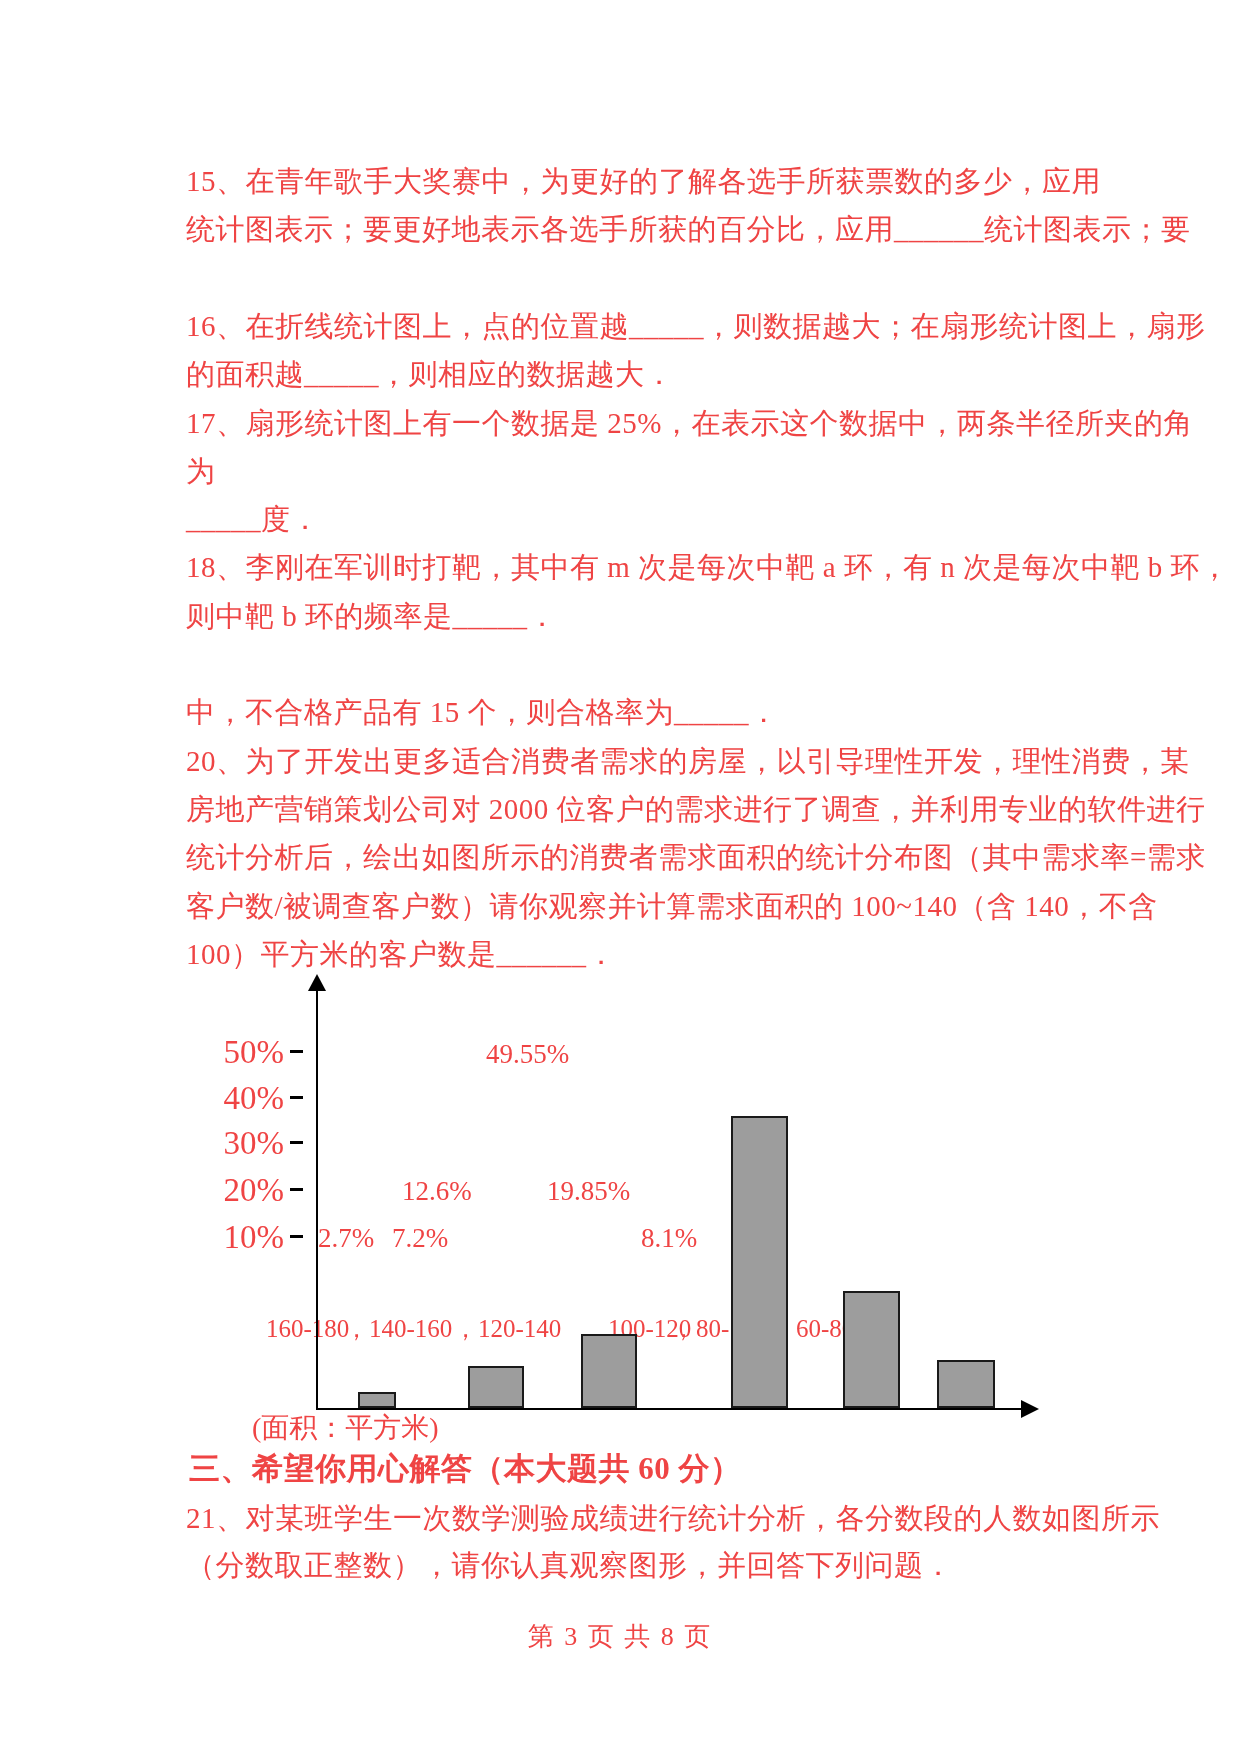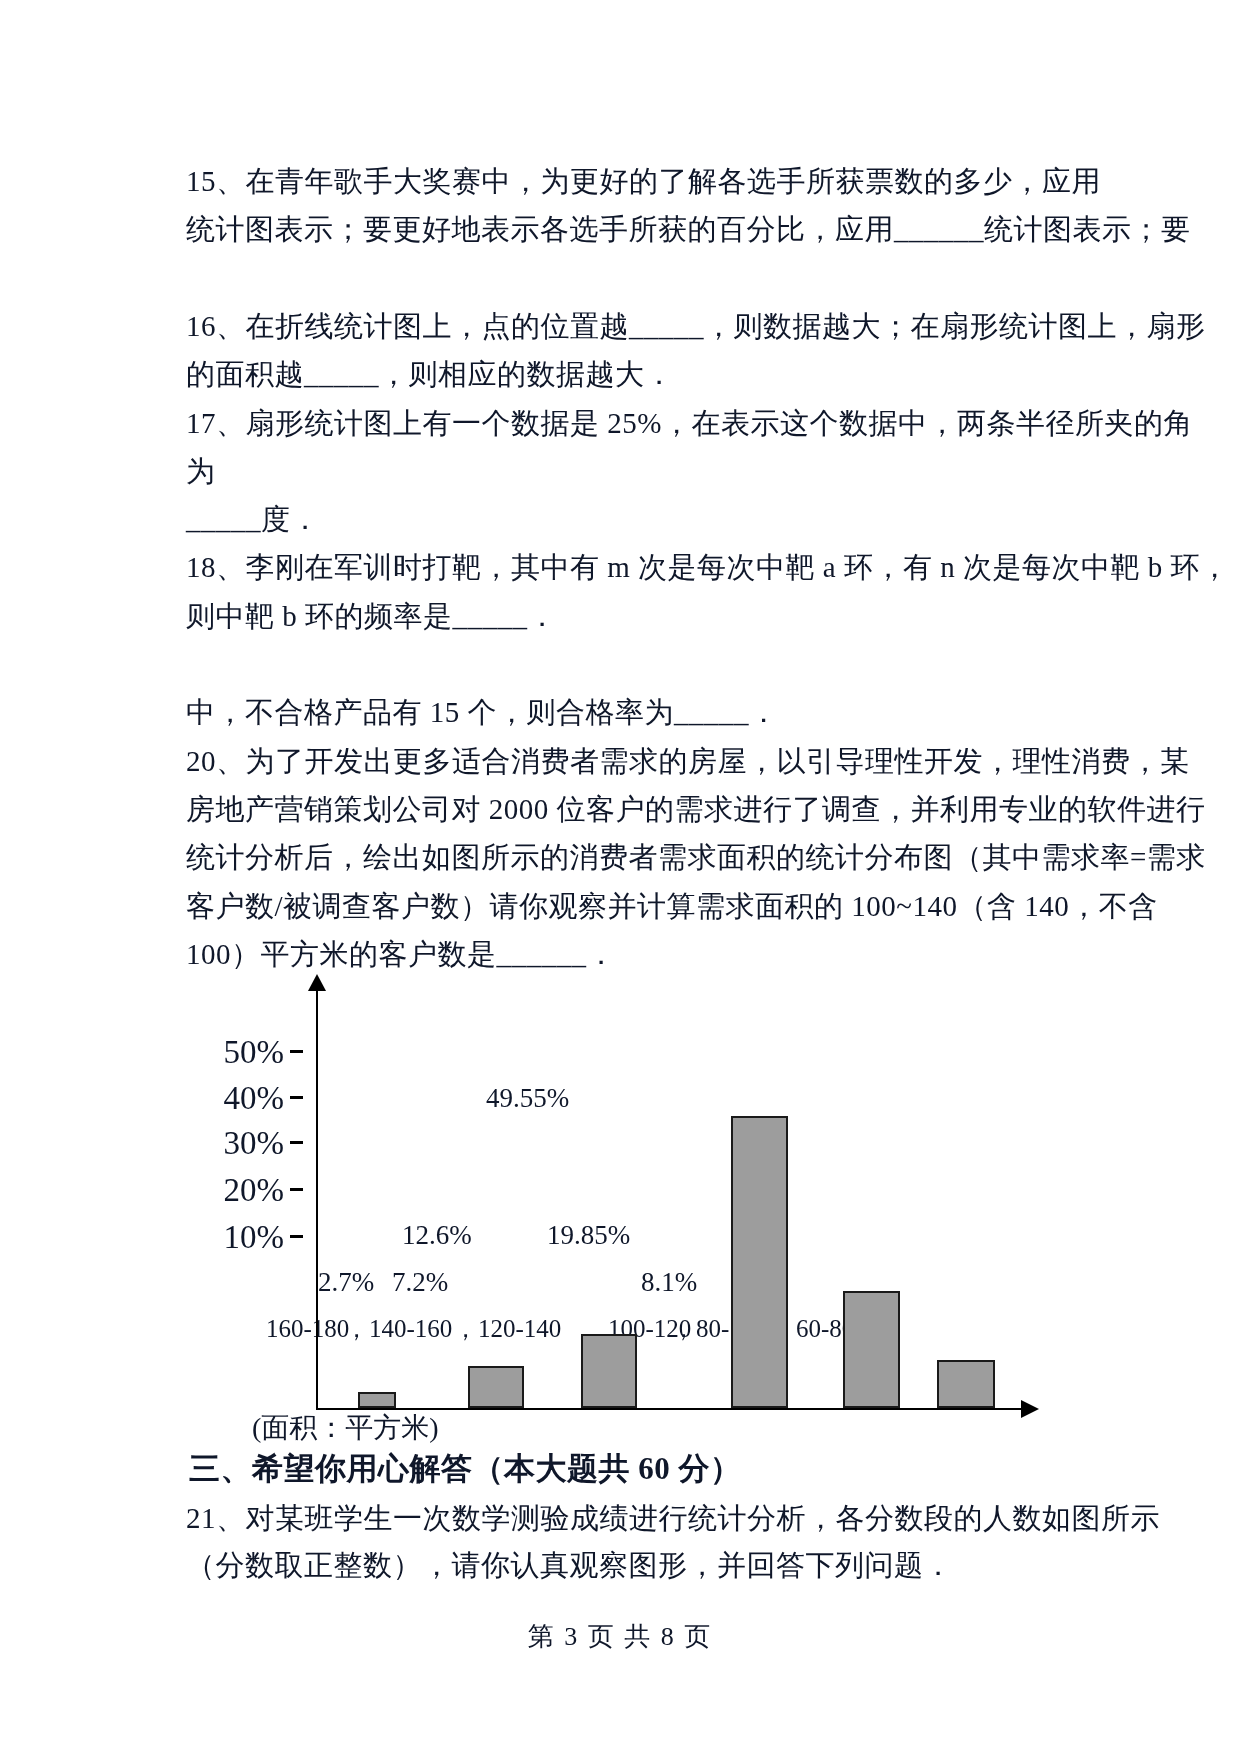--- a/index.html
+++ b/index.html
@@ -1,18 +1,18 @@
 <!DOCTYPE html>
 <html><head>
 <meta charset="utf-8">
 <style>
   html,body{margin:0;padding:0;background:#ffffff;}
   .page{
     position:relative;width:1240px;height:1754px;background:#ffffff;
-    font-family:"Liberation Serif","DejaVu Serif",serif;color:#0f172a;
+    font-family:"Liberation Serif","DejaVu Serif",serif;color:#ef4444;
     overflow:hidden;
   }
   .bl{ 
     position:absolute;left:186px;height:48px;line-height:48px;
     font-size:29px;white-space:nowrap;letter-spacing:0.5px;
   }
   .heading{
     position:absolute;left:189px;height:48px;line-height:48px;
     font-size:31px;font-weight:bold;white-space:nowrap;letter-spacing:0.5px;
   }
@@ -32,21 +32,21 @@
   .arrow-right{
     position:absolute;left:1021px;top:1400px;width:0;height:0;z-index:4;
     border-top:9px solid transparent;border-bottom:9px solid transparent;
     border-left:18px solid #000;
   }
   .ytick-label{
     position:absolute;width:90px;text-align:right;font-size:33px;
     height:40px;line-height:40px;z-index:3;
   }
   .tick-dash{position:absolute;left:290px;width:13px;height:3px;background:#000;z-index:3;}
-  .val-label{position:absolute;font-size:27px;height:34px;line-height:34px;white-space:nowrap;z-index:5;margin-top:44px;}
+  .val-label{position:absolute;font-size:27px;height:34px;line-height:34px;white-space:nowrap;z-index:5;}
   .bar{position:absolute;background:#9d9d9d;border:2px solid #1a1a1a;box-sizing:border-box;z-index:2;}
   .cat-frag{
     position:absolute;top:1314px;height:30px;line-height:30px;
     font-size:25px;white-space:nowrap;z-index:1;letter-spacing:0px;
   }
   .axis-note{
     position:absolute;left:252px;top:1410px;font-size:28px;height:36px;
     line-height:36px;white-space:nowrap;z-index:5;
   }
 </style>

